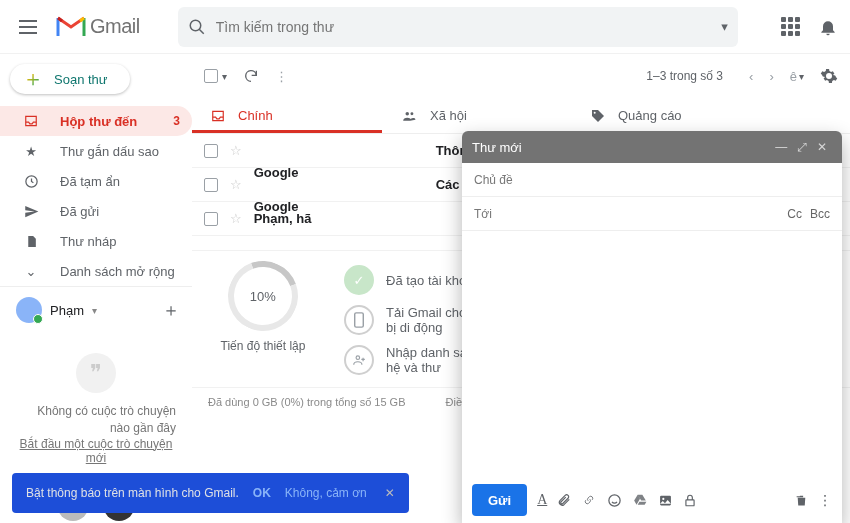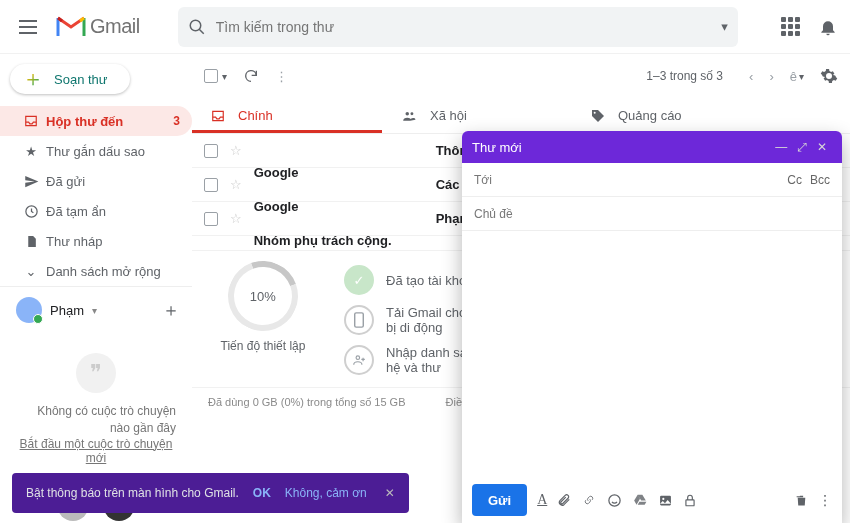--- a/index.html
+++ b/index.html
@@ -15,21 +15,21 @@
   .hdr-r { margin-left:auto; display:flex; align-items:center; gap:18px; padding-right:4px; color:#5f6368; }
   .apps-grid { display:grid; grid-template-columns:repeat(3,5px); grid-template-rows:repeat(3,5px); gap:2px; }
   .apps-grid span{ background:#5f6368; width:5px; height:5px; border-radius:1px; }
 
   .shell { display:flex; height:calc(100% - 54px); }
   .side { width:192px; display:flex; flex-direction:column; }
   .compose { margin:10px 0 12px 10px; width:120px; height:42px; border-radius:22px; box-shadow:0 1px 3px rgba(0,0,0,0.25); display:flex; align-items:center; gap:10px; padding-left:12px; background:#fff; cursor:pointer; }
   .compose .plus{ font-size:22px; font-weight:300; background:linear-gradient(135deg,#ea4335,#fbbc04,#34a853,#4285f4);-webkit-background-clip:text;color:transparent; }
   .compose span.lab{ color:#0f766e; font-size:13px; }
   .nav { list-style:none; }
-  .nav li{ height:30px; display:flex; align-items:center; gap:6px; padding-left:22px; padding-right:12px; border-radius:0 16px 16px 0; cursor:pointer; color:#5f6368; font-size:13px; }
+  .nav li{ height:30px; display:flex; align-items:center; gap:20px; padding-left:22px; padding-right:12px; border-radius:0 16px 16px 0; cursor:pointer; color:#5f6368; font-size:13px; }
   .nav li.active{ background:#fce8e6; color:#d93025; font-weight:600; }
   .nav li.active .ic{ color:#d93025; }
   .nav li .cnt{ margin-left:auto; font-size:12px; }
   .nav .ic{ width:18px; display:flex; justify-content:center; }
   .user-row{ display:flex; align-items:center; gap:8px; padding:10px 12px 10px 16px; border-top:1px solid #eee; }
   .avatar{ width:26px;height:26px;border-radius:50%;background:#8ab4f8;position:relative; }
   .avatar::after{content:"";position:absolute;bottom:-1px;right:-1px;width:8px;height:8px;border-radius:50%;background:#34a853;border:1.5px solid #fff;}
   .user-row .plus2{ margin-left:auto;color:#5f6368;font-size:18px;cursor:pointer; }
   .hang{ flex:1; display:flex; flex-direction:column; align-items:center; justify-content:center; padding:20px 10px; color:#767676; }
   .quote{ width:40px;height:40px;border-radius:50%;background:#f1f1f1;display:flex;align-items:center;justify-content:center;font-size:22px;color:#ccc; }
@@ -64,27 +64,27 @@
   .ring{ width:70px;height:70px;border-radius:50%;border:6px solid #e8e8e8;border-top-color:#c7c7c7;transform:rotate(25deg);display:flex;align-items:center;justify-content:center; }
   .ring span{ transform:rotate(-25deg); font-size:13px; color:#5f6368; }
   .prog .pl{ font-size:12px; color:#5f6368; }
   .steps{ display:flex; flex-direction:column; gap:10px; padding-top:4px; }
   .step{ display:flex; align-items:center; gap:12px; color:#5f6368; font-size:13px; }
   .circ{ width:30px;height:30px;border-radius:50%;border:2px solid #cfcfcf;display:flex;align-items:center;justify-content:center;color:#9aa0a6; }
   .circ.done{ background:#c8e6c9;border-color:#c8e6c9;color:#fff; }
 
   .footer{ padding:8px 16px; font-size:11px; color:#8a8a8a; display:flex; gap:40px; }
 
-  .toast{ position:absolute; left:12px; bottom:10px; height:40px; background:#4c1d95; color:#dfe1e5; display:flex; align-items:center; padding:0 10px 0 14px; border-radius:4px; font-size:12px; gap:14px; z-index:40; }
+  .toast{ position:absolute; left:12px; bottom:10px; height:40px; background:#1d4ed8; color:#dfe1e5; display:flex; align-items:center; padding:0 10px 0 14px; border-radius:4px; font-size:12px; gap:14px; z-index:40; }
   .toast .ok{ color:#8ab4f8; font-weight:600; cursor:pointer; }
   .toast .no{ color:#8ab4f8; cursor:pointer; }
   .toast .x{ color:#bcbcbc; cursor:pointer; padding:0 4px; }
 
   .composer{ position:absolute; right:8px; bottom:0; width:380px; height:392px; background:#fff; box-shadow:0 8px 20px rgba(0,0,0,0.3); display:flex; flex-direction:column; border-top-left-radius:6px; border-top-right-radius:6px; z-index:50; }
-  .c-hd{ height:32px; background:#6d28d9; color:#fff; display:flex; align-items:center; padding:0 10px; font-size:13px; border-top-left-radius:6px; border-top-right-radius:6px; }
+  .c-hd{ height:32px; background:#737373; color:#fff; display:flex; align-items:center; padding:0 10px; font-size:13px; border-top-left-radius:6px; border-top-right-radius:6px; }
   .c-hd .sp{ flex:1; }
   .c-hd .ic{ cursor:pointer; font-size:12px; padding:0 5px; color:#d7d7d7; }
   .c-row{ height:34px; display:flex; align-items:center; padding:0 12px; border-bottom:1px solid #eee; color:#777; font-size:12px; }
   .c-row .sp{ flex:1; }
   .c-row .cc{ color:#666; cursor:pointer; padding-left:8px; }
   .c-body{ flex:1; }
   .c-ft{ height:46px; display:flex; align-items:center; gap:10px; padding:0 10px; }
   .send{ background:#1a73e8; color:#fff; border:0; height:32px; padding:0 16px; border-radius:4px; font-size:13px; font-weight:600; cursor:pointer; }
   .c-ft .ti{ color:#5f6368; cursor:pointer; font-size:14px; }
   .c-ft .spf{ flex:1; }
@@ -158,34 +158,34 @@
           </span>
         <span>Hộp thư đến</span>
         <span class="cnt">3</span>
       </li>
       <li>
         <span class="ic">★</span>
         <span>Thư gắn dấu sao</span>
       </li>
       <li>
         <span class="ic">
-            <svg width="15" height="15" viewBox="0 0 24 24" fill="#5f6368">
-              <path d="M2 21l21-9L2 3v7l15 2-15 2v7z"></path>
-            </svg>
-          </span>
-        <span>Đã gửi</span>
-      </li>
-      <li>
-        <span class="ic">
             <svg width="15" height="15" viewBox="0 0 24 24" fill="none" stroke="#5f6368" stroke-width="2">
               <circle cx="12" cy="12" r="9"></circle>
               <path d="M12 7v5l3 2"></path>
             </svg>
           </span>
         <span>Đã tạm ẩn</span>
+      </li>
+      <li>
+        <span class="ic">
+            <svg width="15" height="15" viewBox="0 0 24 24" fill="#5f6368">
+              <path d="M2 21l21-9L2 3v7l15 2-15 2v7z"></path>
+            </svg>
+          </span>
+        <span>Đã gửi</span>
       </li>
       <li>
         <span class="ic">
             <svg width="13" height="15" viewBox="0 0 24 24" fill="#5f6368">
               <path d="M6 2h9l5 5v15H6z"></path>
             </svg>
           </span>
         <span>Thư nháp</span>
       </li>
       <li>
@@ -287,21 +287,20 @@
       </div>
       <div class="mrow">
         <span class="chk"></span>
         <span class="star">☆</span>
         <span class="sender">Google</span>
         <span class="subj">Các cài t</span>
       </div>
       <div class="mrow">
         <span class="chk"></span>
         <span class="star">☆</span>
-        <span class="sender">Nhóm phụ trách cộng.</span>
         <span class="subj">Phạm, hã</span>
       </div>
     </div>
 
     <div class="setup">
       <div class="prog">
         <div class="ring">
             <span>10%</span>
           </div>
         <div class="pl">Tiến độ thiết lập</div>
@@ -347,28 +346,28 @@
 
 <div class="composer">
   <div class="c-hd">
     <span>Thư mới</span>
     <span class="sp"></span>
     <span class="ic">—</span>
     <span class="ic">⤢</span>
     <span class="ic">✕</span>
   </div>
   <div class="c-row">
+    <span>Chủ đề</span>
+  </div>
+  <div class="c-row">
     <span>Tới</span>
     <span class="sp"></span>
     <span class="cc">Cc</span>
     <span class="cc">Bcc</span>
   </div>
-  <div class="c-row">
-    <span>Chủ đề</span>
-  </div>
   <div class="c-body"></div>
   <div class="c-ft">
     <button class="send">Gửi</button>
     <span class="ti" style="text-decoration:underline;font-family:serif">A</span>
     <span class="ti">
         <svg width="14" height="16" viewBox="0 0 24 24" fill="none" stroke="#5f6368" stroke-width="2">
           <path d="M21 11l-9 9a5 5 0 0 1-7-7l9-9a3.5 3.5 0 0 1 5 5l-9 9a2 2 0 0 1-3-3l8-8"></path>
         </svg>
       </span>
     <span class="ti">

